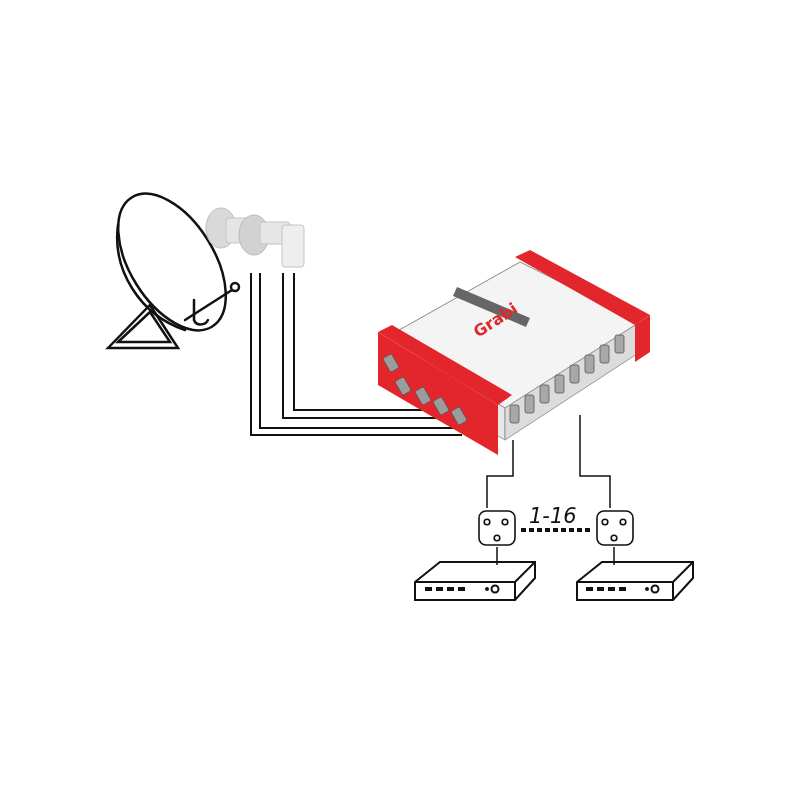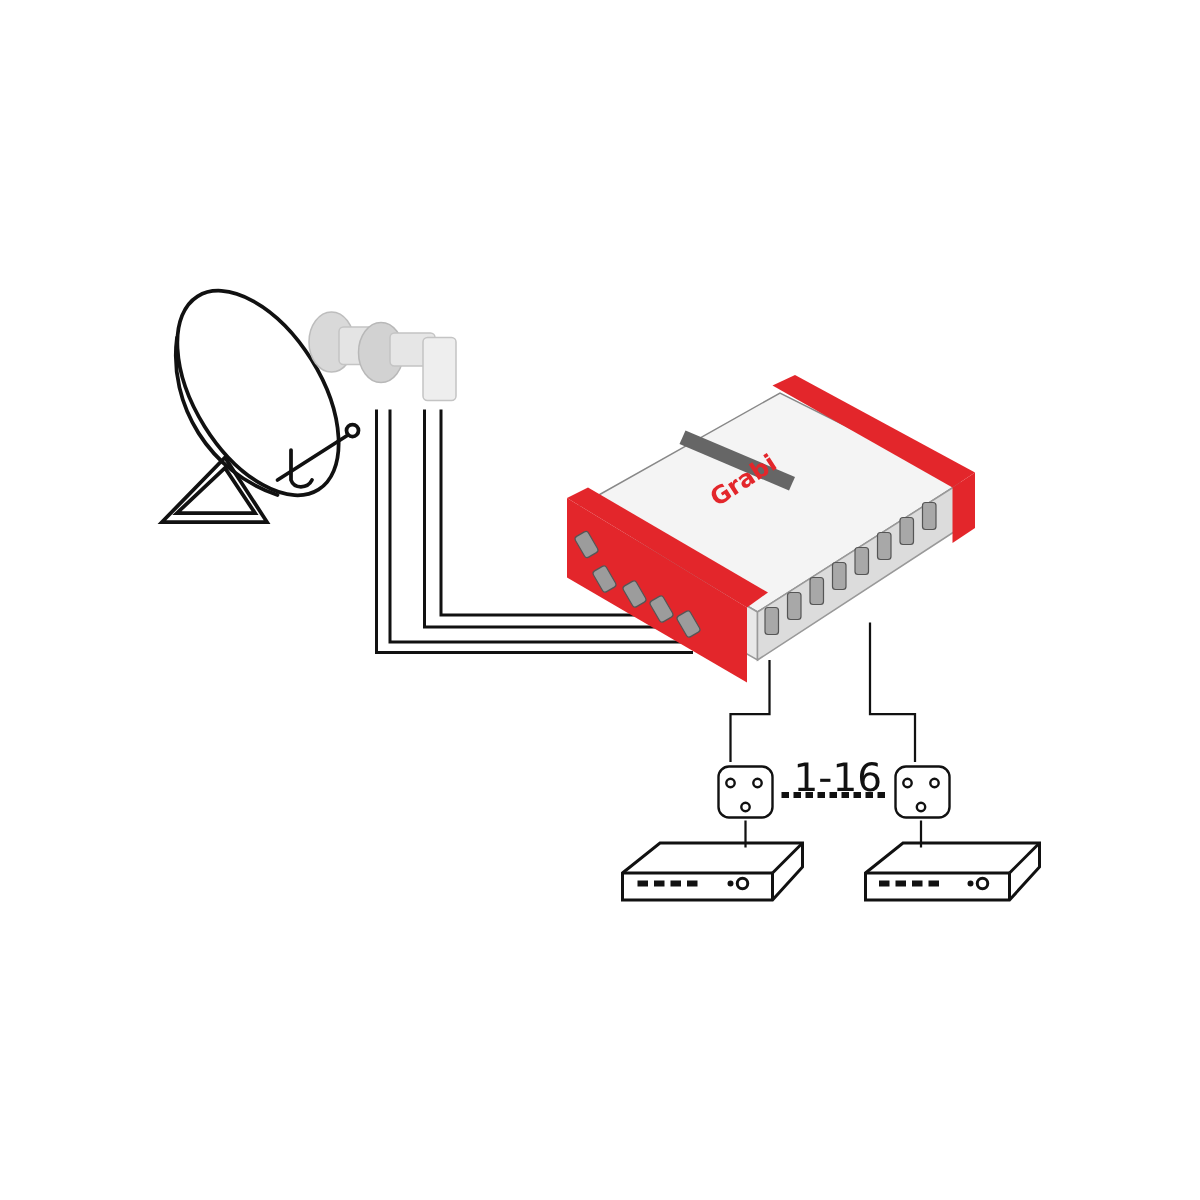--- a/index.html
+++ b/index.html
@@ -116,13 +116,13 @@
         <rect x="586" y="587" width="7" height="4"></rect>
         <rect x="597" y="587" width="7" height="4"></rect>
         <rect x="608" y="587" width="7" height="4"></rect>
         <rect x="619" y="587" width="7" height="4"></rect>
       </g>
     <circle cx="655" cy="589" r="3.5"></circle>
       <circle cx="647" cy="589" r="1" fill="#111"></circle>
   </g>
 </svg>
 
-<div class="label" style="left:529px; top:504px; font-size:26px;">1-16</div>
+<div class="label" style="left:529px; top:504px; font-size:21px;font-style:italic;">1-16</div>
 
 </body></html>

